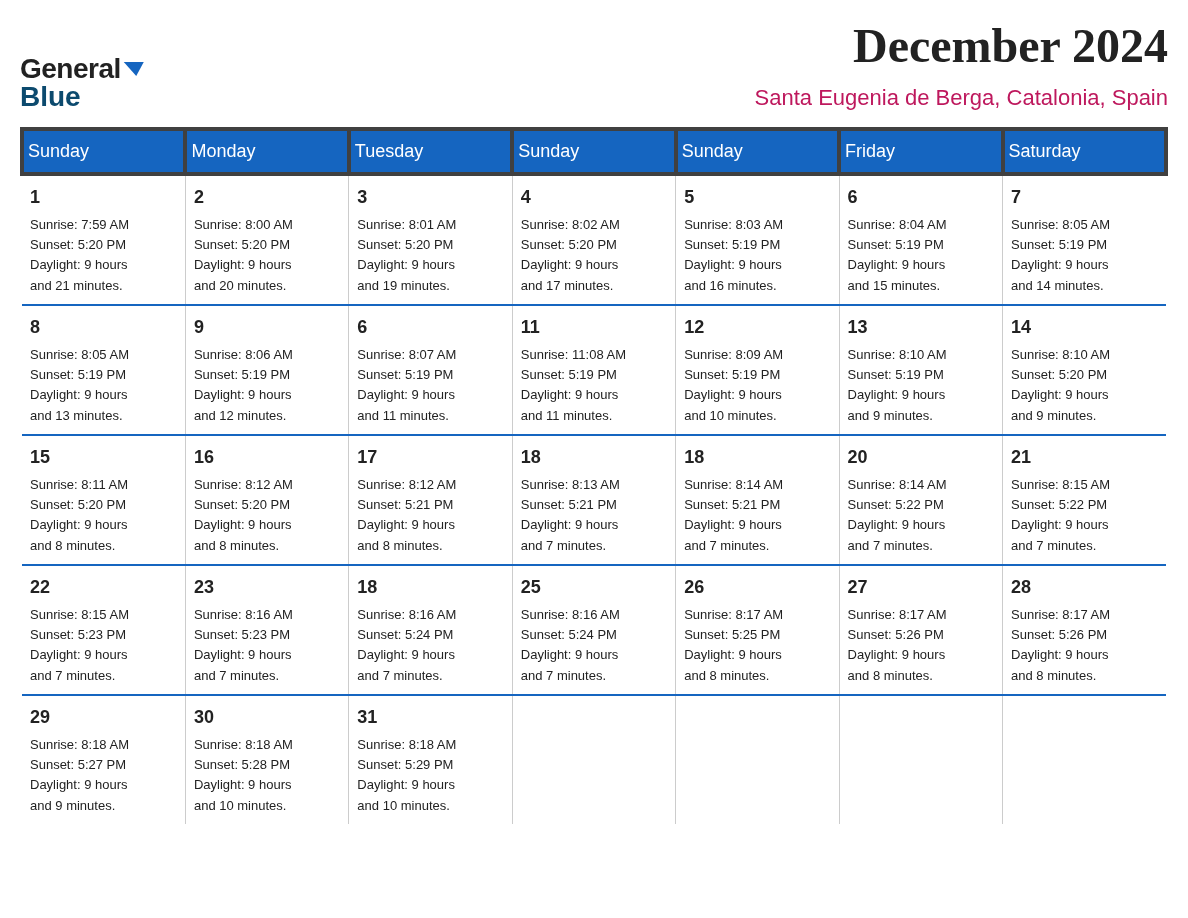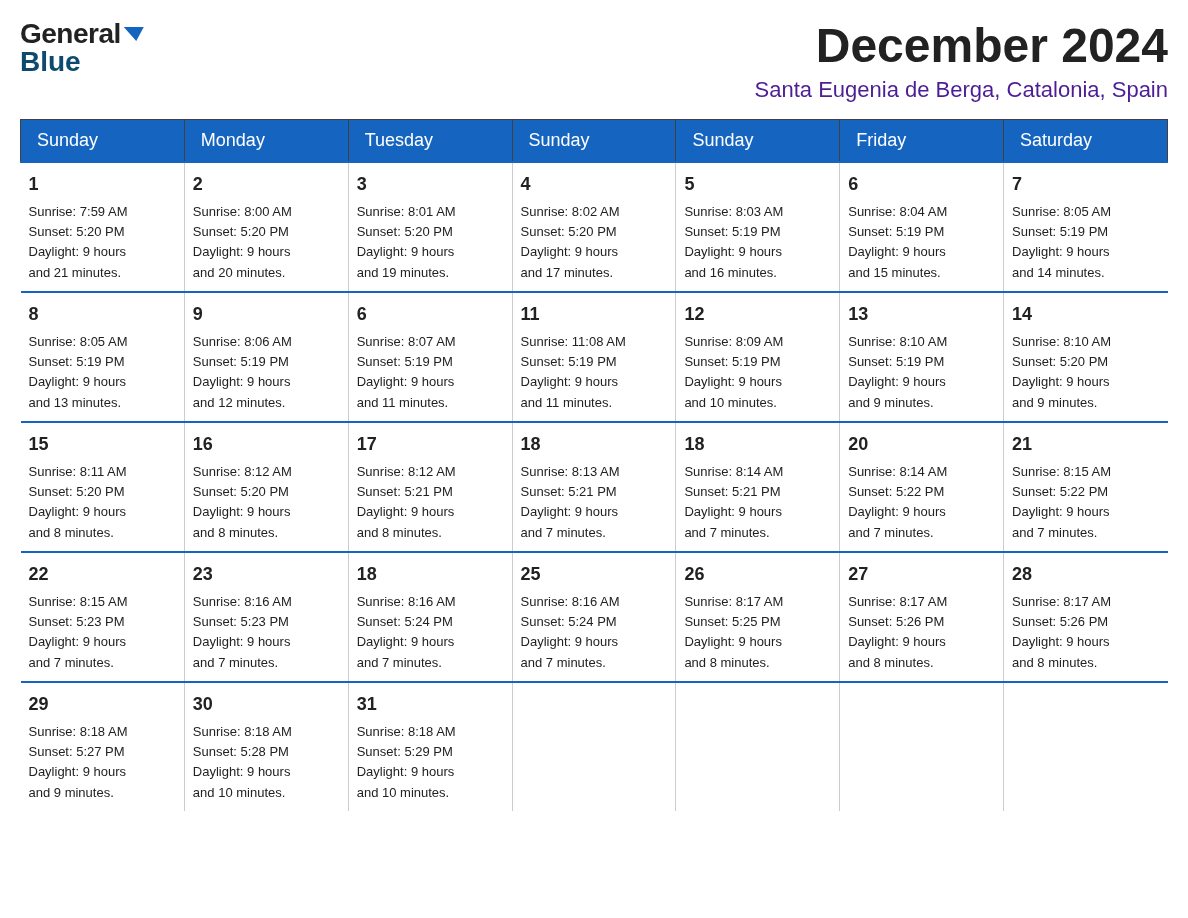--- a/index.html
+++ b/index.html
@@ -6,50 +6,51 @@
     body {
       font-family: Arial, sans-serif;
       background: #fff;
       padding: 20px;
       width: 1188px;
       min-height: 918px;
     }
     .header-area {
       display: flex;
       justify-content: space-between;
-      align-items: flex-start;
+      align-items: flex-end;
       margin-bottom: 16px;
     }
     .title-area {
       text-align: right;
     }
     .month-title {
       font-size: 48px;
       font-weight: bold;
       color: #222;
       line-height: 1.1;
+      font-family: Liberation Serif, serif;
     }
     .location-title {
       font-size: 22px;
-      color: #4c1d95;
-      margin-top: 4px;
+      color: #be185d;
+      margin-top: 12px;
     }
     table {
       width: 100%;
       border-collapse: collapse;
       table-layout: fixed;
     }
     thead tr th {
       background-color: #1565c0;
       color: #fff;
-      padding: 10px 16px;
+      padding: 10px 4px;
       font-size: 18px;
       font-weight: normal;
       text-align: left;
-      border: 1px solid #404040;
+      border: 4px solid #404040;
     }
     tbody tr {
       border-top: 2px solid #1565c0;
     }
     tbody tr td {
       vertical-align: top;
       padding: 8px;
       border-right: 1px solid #ccc;
       font-size: 13.5px;
       color: #222;

